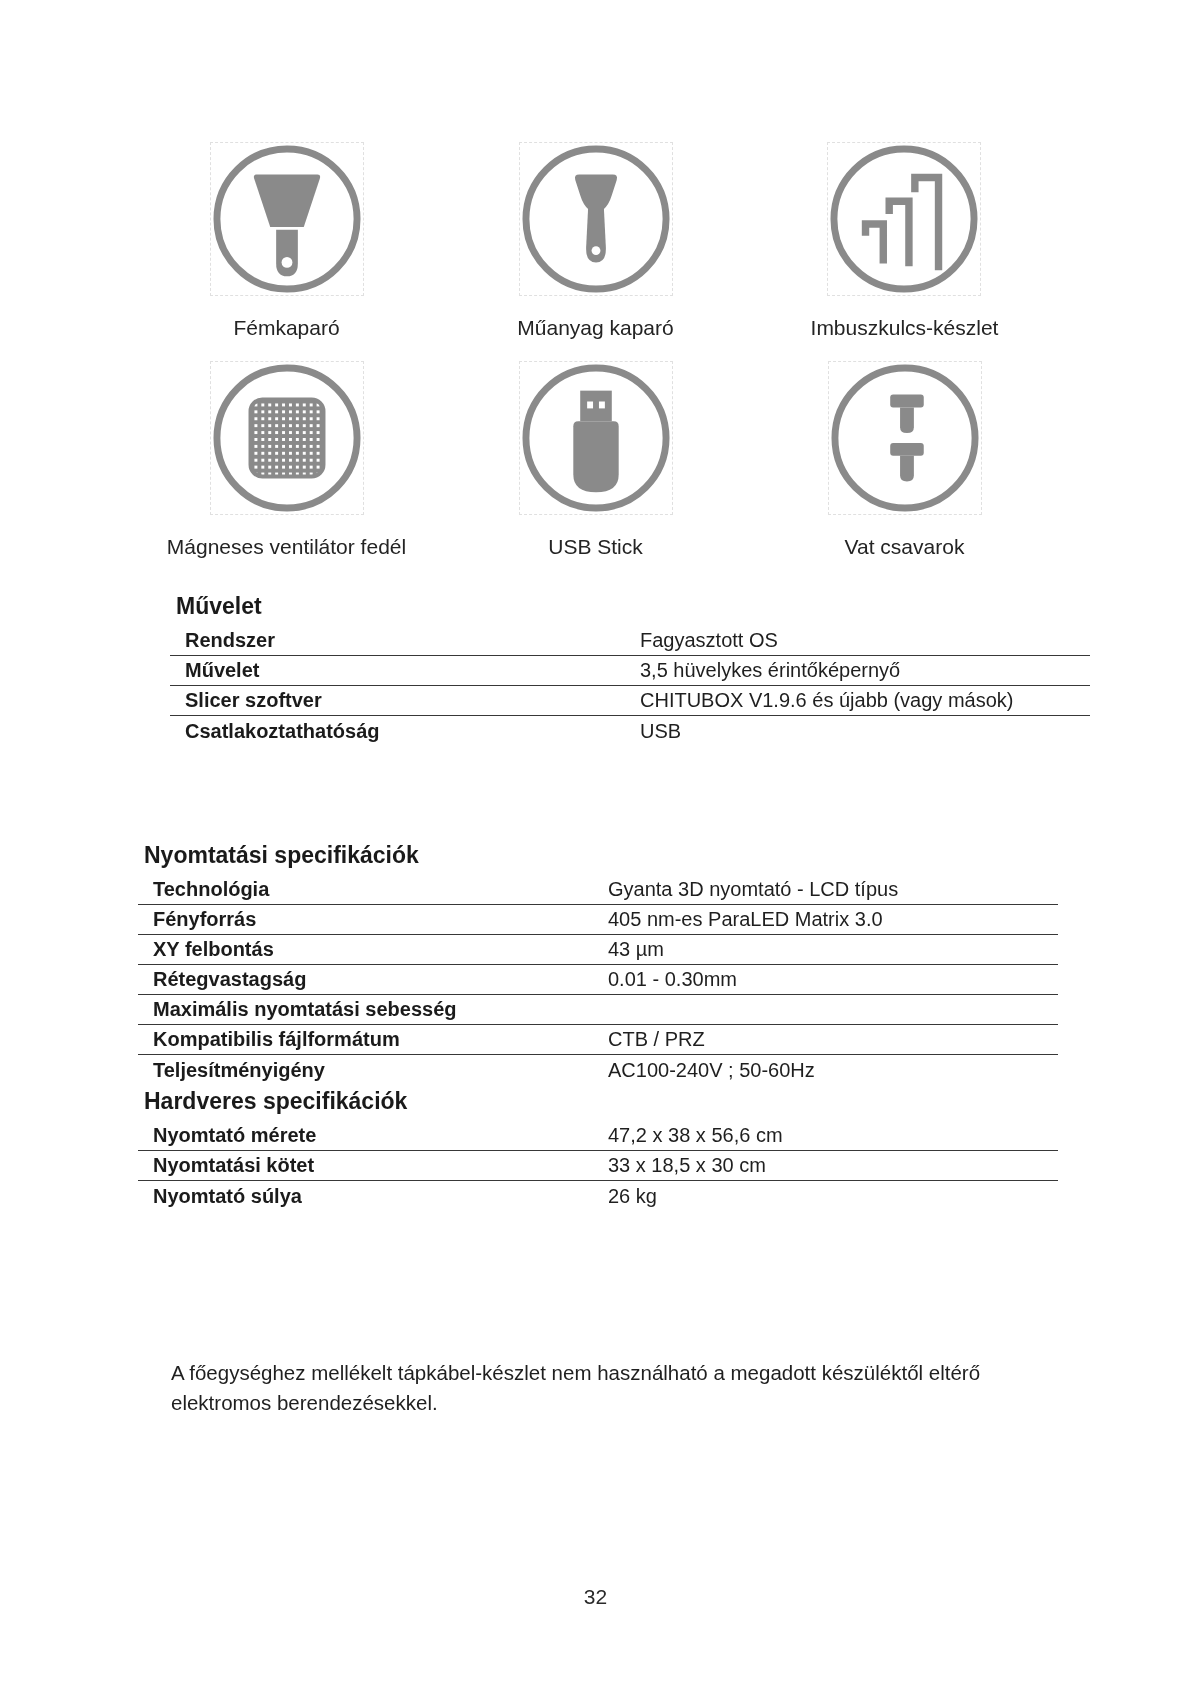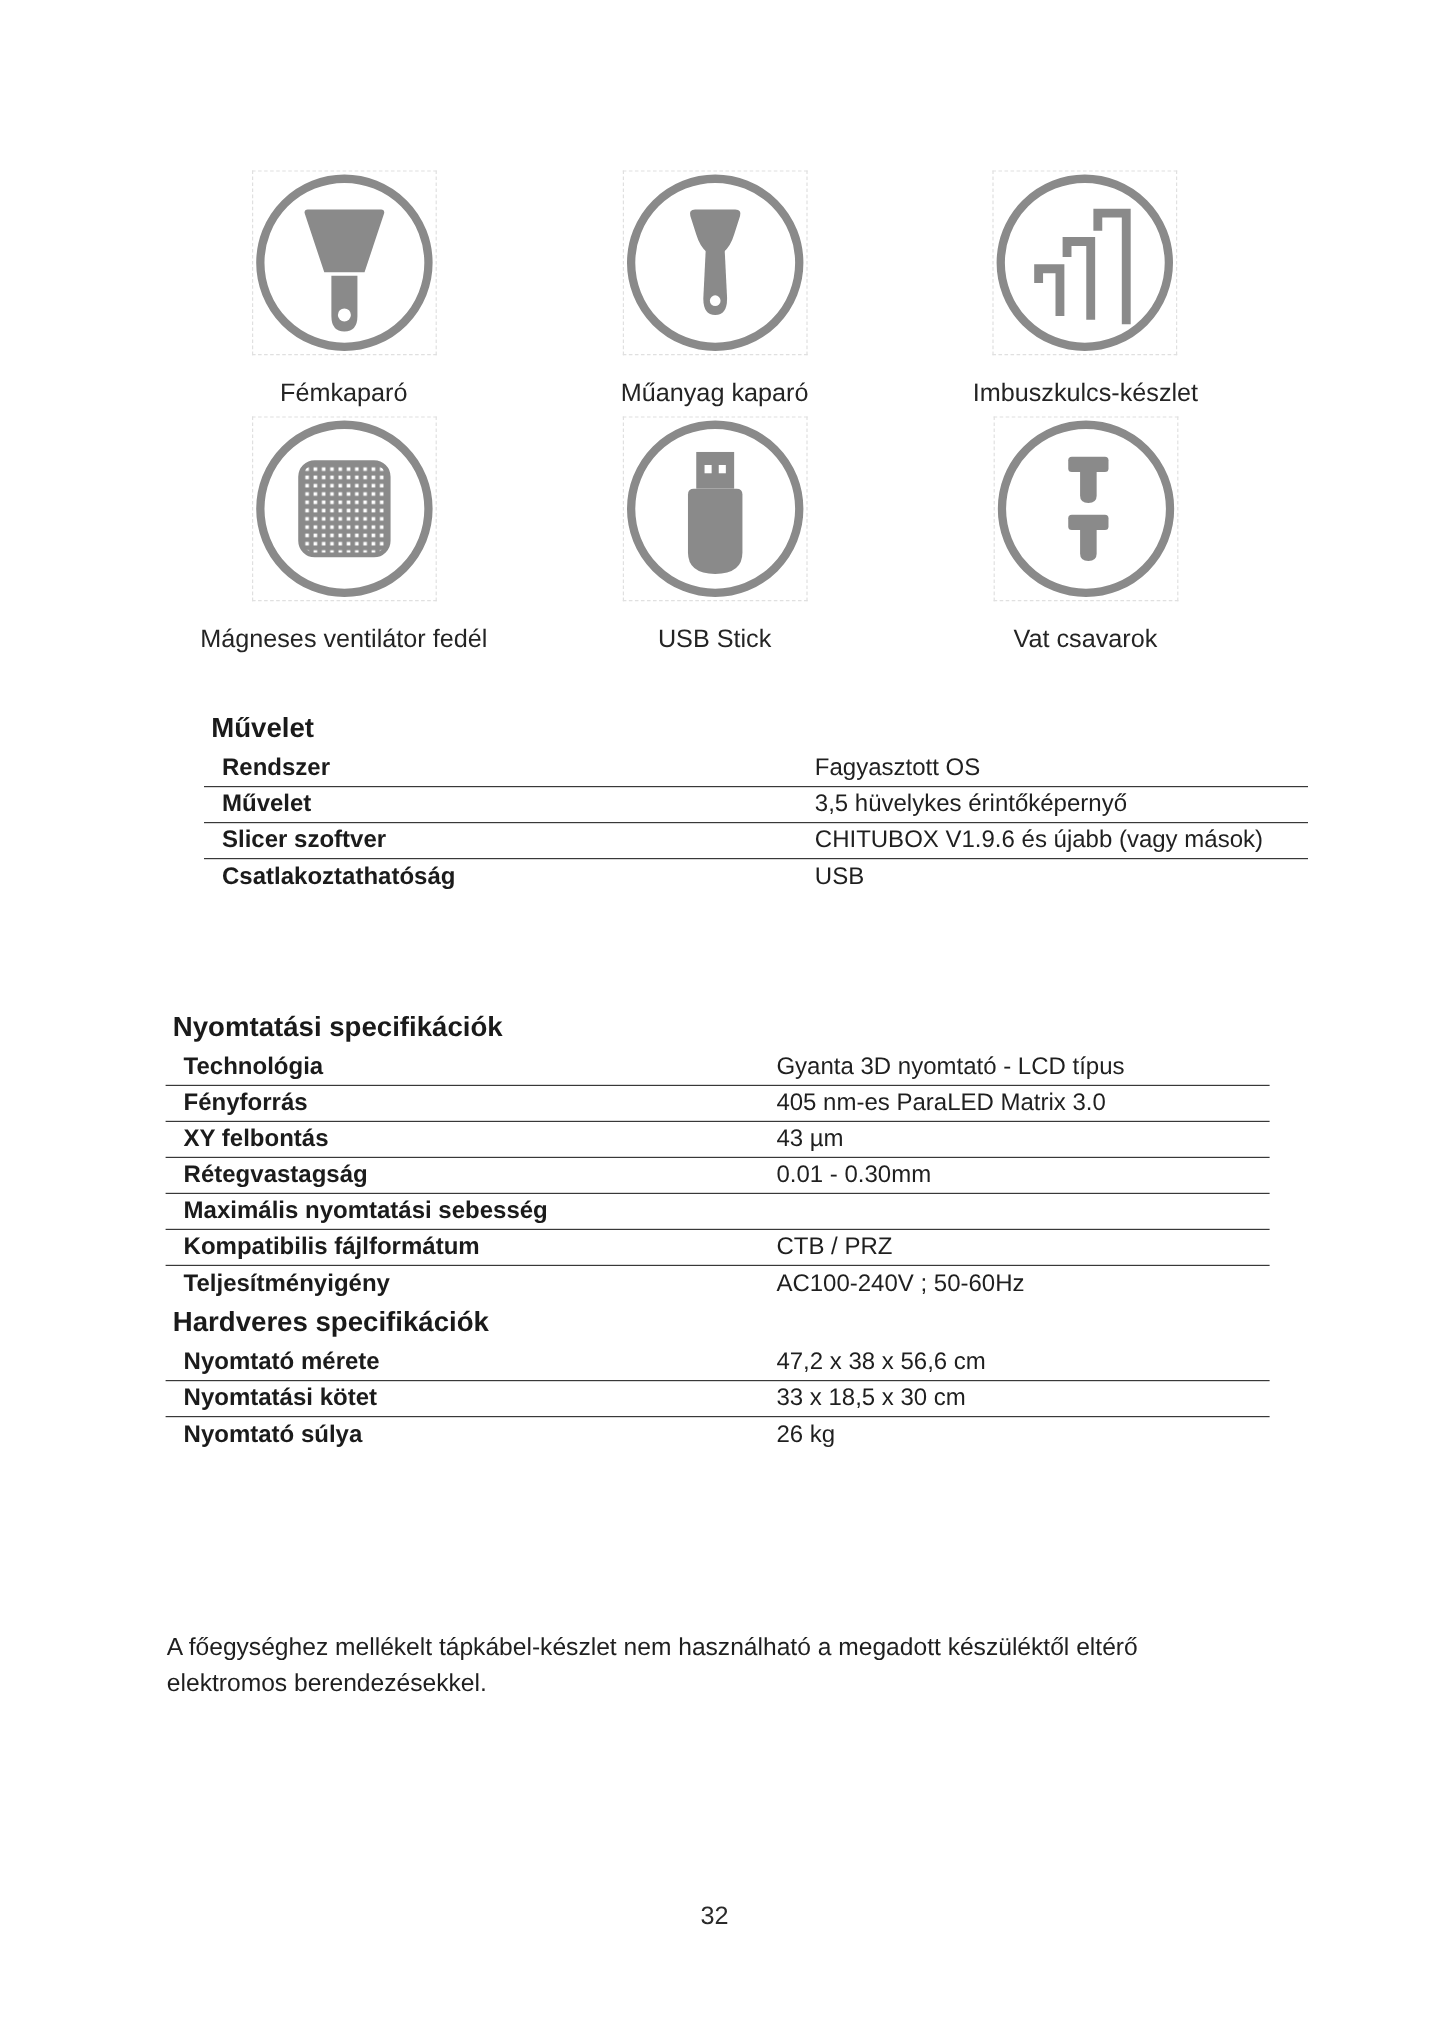--- a/index.html
+++ b/index.html
@@ -4,45 +4,45 @@
 <style>
   html,body { margin:0; padding:0; background:#ffffff; }
   .page {
     position:relative; width:1191px; height:1684px; background:#ffffff;
     font-family:"Liberation Sans", sans-serif; color:#1f1f1f; overflow:hidden;
   }
 
   
   .icon-grid {
     position:absolute; left:132px; top:145px; width:927px;
-    display:grid; grid-template-columns:repeat(3,1fr); row-gap:11px; justify-items:center;
+    display:grid; grid-template-columns:repeat(3,1fr); row-gap:25px; justify-items:center;
   }
   .accessory { display:flex; flex-direction:column; align-items:center; }
   .badge-wrap { position:relative; width:148px; height:148px; }
   .badge-wrap::before {
     content:""; position:absolute; inset:-3px; border:1px dashed #e0e0e0; pointer-events:none;
   }
   svg.badge { width:148px; height:148px; display:block; }
   .accessory-label { margin-top:24px; font-size:21px; line-height:22px; color:#242424; white-space:nowrap; }
 
   
   .section { position:absolute; left:138px; width:920px; }
   .section-title { margin:0 0 7px 0; padding-left:6px; font-size:23px; line-height:25px; font-weight:700; color:#1a1a1a; }
   .spec-row {
     display:flex; align-items:center; height:30px; box-sizing:border-box;
-    border-bottom:1.5px solid #383838; font-size:20px; line-height:29px;gap:39px;
+    border-bottom:1.5px solid #383838; font-size:20px; line-height:29px;
   }
   .spec-row:last-child { border-bottom:none; }
   .spec-label { flex:none; width:455px; padding-left:15px; font-weight:700; color:#1b1b1b; }
   .spec-value { flex:1; color:#1f1f1f; }
 
   
   .note { position:absolute; left:139px; width:925px; font-size:20.5px; line-height:30px; white-space:pre-line; color:#1f1f1f; }
   #note-1 { top:1259px; }
-  #note-2 { top:1337px; }
+  #note-2 { top:1337px;margin-left:32px; }
   .page-number { position:absolute; top:1585px; left:0; width:100%; text-align:center; font-size:21px; color:#2a2a2a; }
 
   #sec-operation { top:594px;margin-left:32px; }
   #sec-print     { top:797px;margin-top:46px; }
   #sec-hardware  { top:1089px; }
 </style>
 </head>
 <body>
 
 <div class="page">

